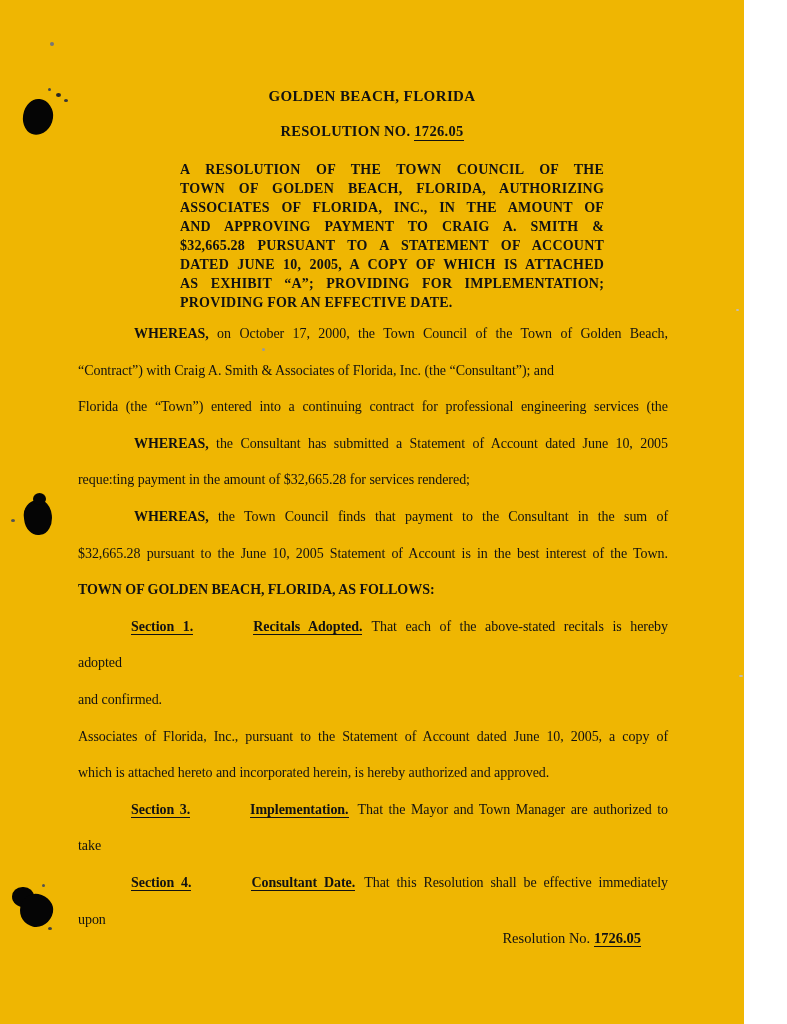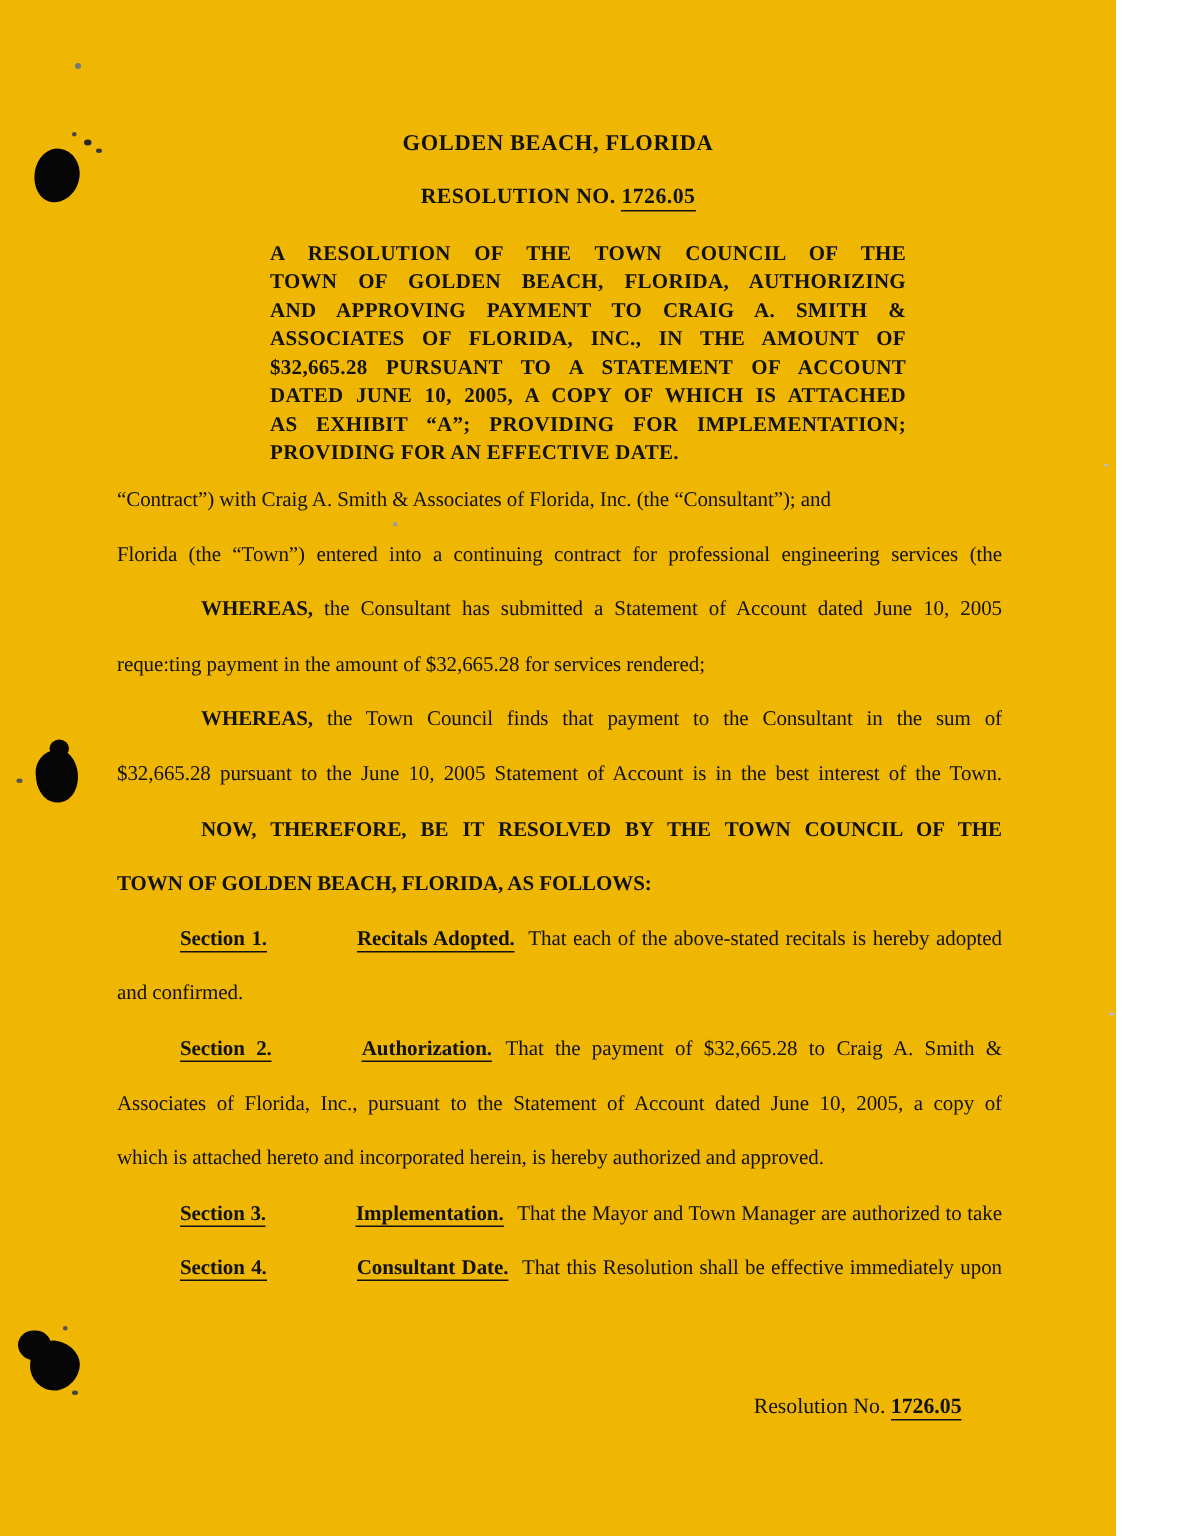--- a/index.html
+++ b/index.html
@@ -49,21 +49,21 @@
   .doc-body {
     margin: 4px 76px 0 78px;
     font-size: 14px;
     letter-spacing: -0.05px;
   }
   .bl { line-height: 36.6px; text-align: justify; text-align-last: justify; white-space: normal; }
   .bl.last { text-align-last: left; }
   .i1 { text-indent: 56px; }  
   .i2 { text-indent: 42px; }  
   .b { font-weight: bold; }
-  .sec-label { font-weight: bold; border-bottom: 1.5px solid #171717; margin-right: 36px; }
+  .sec-label { font-weight: bold; border-bottom: 1.5px solid #171717; margin-right: 36px; margin-left: 11px; }
   .sec-head  { font-weight: bold; border-bottom: 1.5px solid #171717; margin-right: 9px; margin-left: 24px; }
 
   
   .doc-footer {
     position: absolute;
     top: 930px;
     right: 103px;
     font-size: 14.5px;
   }
   .doc-footer .num { font-weight: bold; border-bottom: 1.5px solid #171717; }
@@ -110,57 +110,56 @@
   <div class="speck speck-mid"></div>
   <div class="speck speck-r1"></div>
   <div class="speck speck-r2"></div>
 
   <div class="header-town">GOLDEN BEACH, FLORIDA</div>
   <div class="header-res"><span>RESOLUTION NO. </span><span class="u">1726.05</span></div>
 
   <div class="title-block">
     <div class="tl">A RESOLUTION OF THE TOWN COUNCIL OF THE</div>
     <div class="tl">TOWN OF GOLDEN BEACH, FLORIDA, AUTHORIZING</div>
+    <div class="tl">ASSOCIATES OF FLORIDA, INC., IN THE AMOUNT OF</div>
     <div class="tl">AND APPROVING PAYMENT TO CRAIG A. SMITH &amp;</div>
-    <div class="tl">ASSOCIATES OF FLORIDA, INC., IN THE AMOUNT OF</div>
     <div class="tl">$32,665.28 PURSUANT TO A STATEMENT OF ACCOUNT</div>
     <div class="tl">DATED JUNE 10, 2005, A COPY OF WHICH IS ATTACHED</div>
     <div class="tl">AS EXHIBIT “A”; PROVIDING FOR IMPLEMENTATION;</div>
     <div class="tl last">PROVIDING FOR AN EFFECTIVE DATE.</div>
   </div>
 
   <div class="doc-body">
 
     <div>
+      <div class="bl i1"><span class="b">WHEREAS,</span><span> on October 17, 2000, the Town Council of the Town of Golden Beach,</span></div>
       <div class="bl last">“Contract”) with Craig A. Smith &amp; Associates of Florida, Inc. (the “Consultant”); and</div>
       <div class="bl">Florida (the “Town”) entered into a continuing contract for professional engineering services (the</div>
     </div>
 
     <div>
       <div class="bl i1"><span class="b">WHEREAS,</span><span> the Consultant has submitted a Statement of Account dated June 10, 2005</span></div>
       <div class="bl last">reque:ting payment in the amount of $32,665.28 for services rendered;</div>
     </div>
 
     <div>
       <div class="bl i1"><span class="b">WHEREAS,</span><span> the Town Council finds that payment to the Consultant in the sum of</span></div>
       <div class="bl">$32,665.28 pursuant to the June 10, 2005 Statement of Account is in the best interest of the Town.</div>
     </div>
 
     <div>
-      <div class="bl i1 b">NOW, THEREFORE, BE IT RESOLVED BY THE TOWN COUNCIL OF THE</div>
       <div class="bl last b">TOWN OF GOLDEN BEACH, FLORIDA, AS FOLLOWS:</div>
     </div>
 
     <div>
       <div class="bl i2"><span class="sec-label">Section 1.</span><span class="sec-head">Recitals Adopted.</span><span>That each of the above-stated recitals is hereby adopted</span></div>
       <div class="bl last">and confirmed.</div>
     </div>
 
     <div>
-      <div class="bl i2"><span class="sec-label">Section 2.</span><span class="sec-head">Authorization.</span><span>That the payment of $32,665.28 to Craig A. Smith &amp;</span></div>
       <div class="bl">Associates of Florida, Inc., pursuant to the Statement of Account dated June 10, 2005, a copy of</div>
       <div class="bl last">which is attached hereto and incorporated herein, is hereby authorized and approved.</div>
     </div>
 
     <div>
       <div class="bl i2"><span class="sec-label">Section 3.</span><span class="sec-head">Implementation.</span><span>That the Mayor and Town Manager are authorized to take</span></div>
     </div>
 
     <div>
       <div class="bl i2"><span class="sec-label">Section 4.</span><span class="sec-head">Consultant Date.</span><span>That this Resolution shall be effective immediately upon</span></div>

